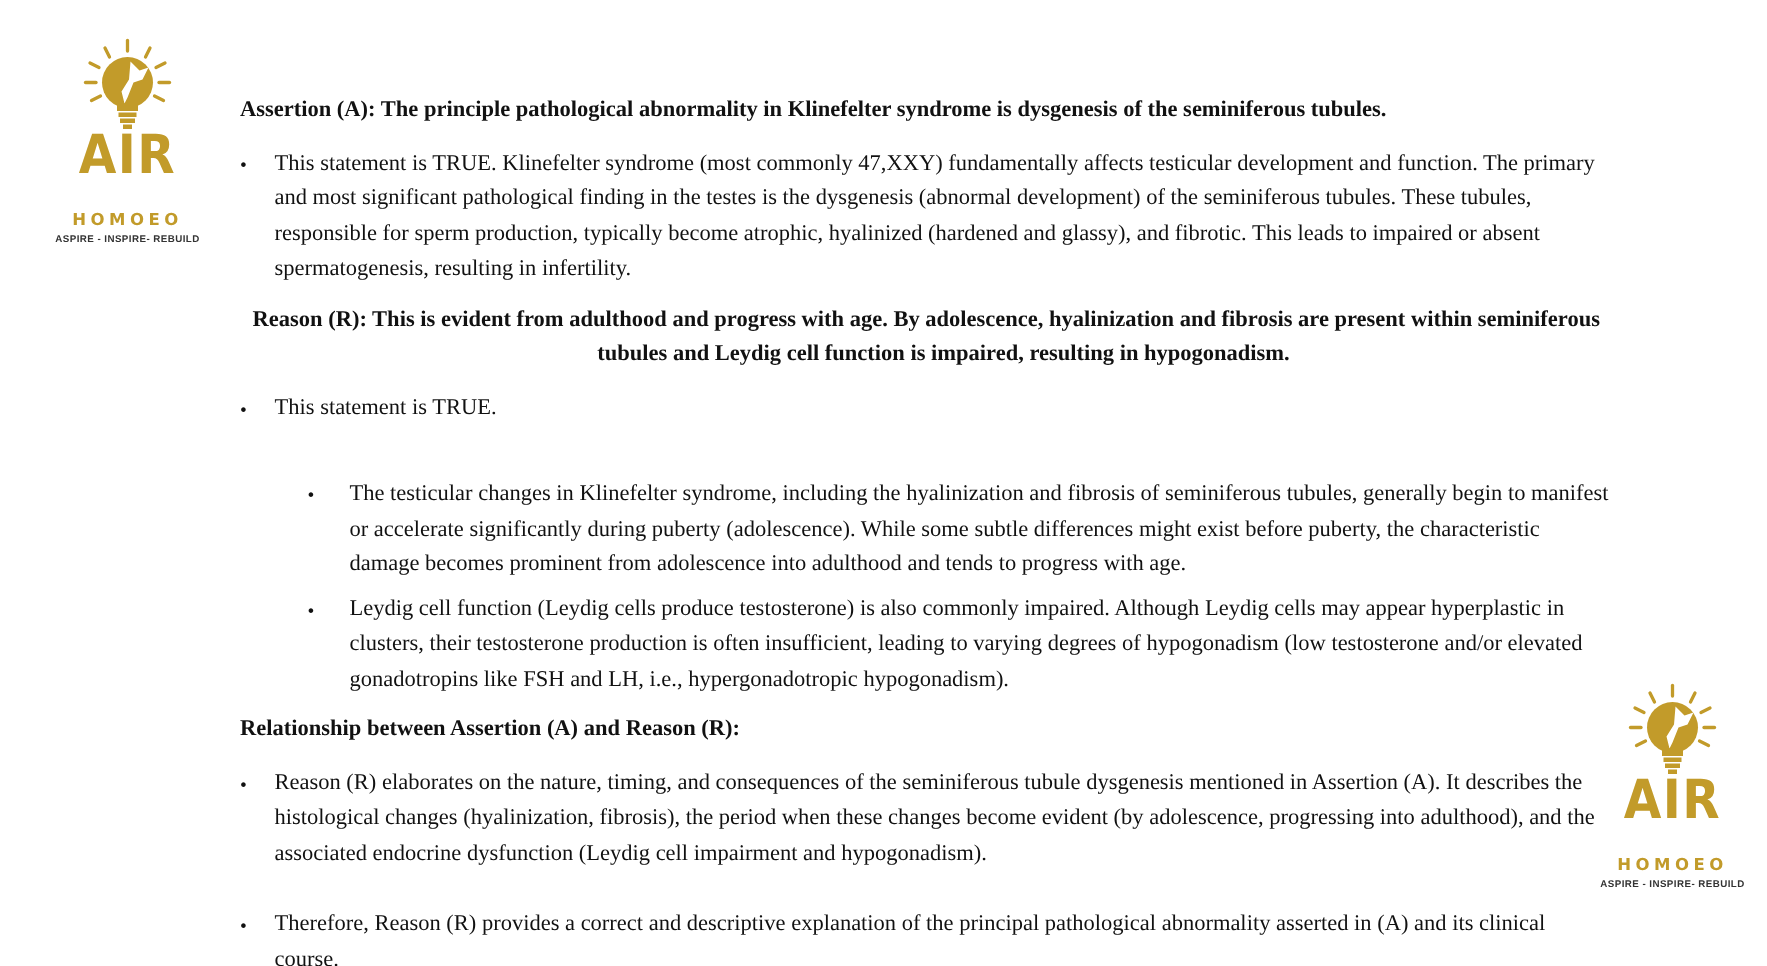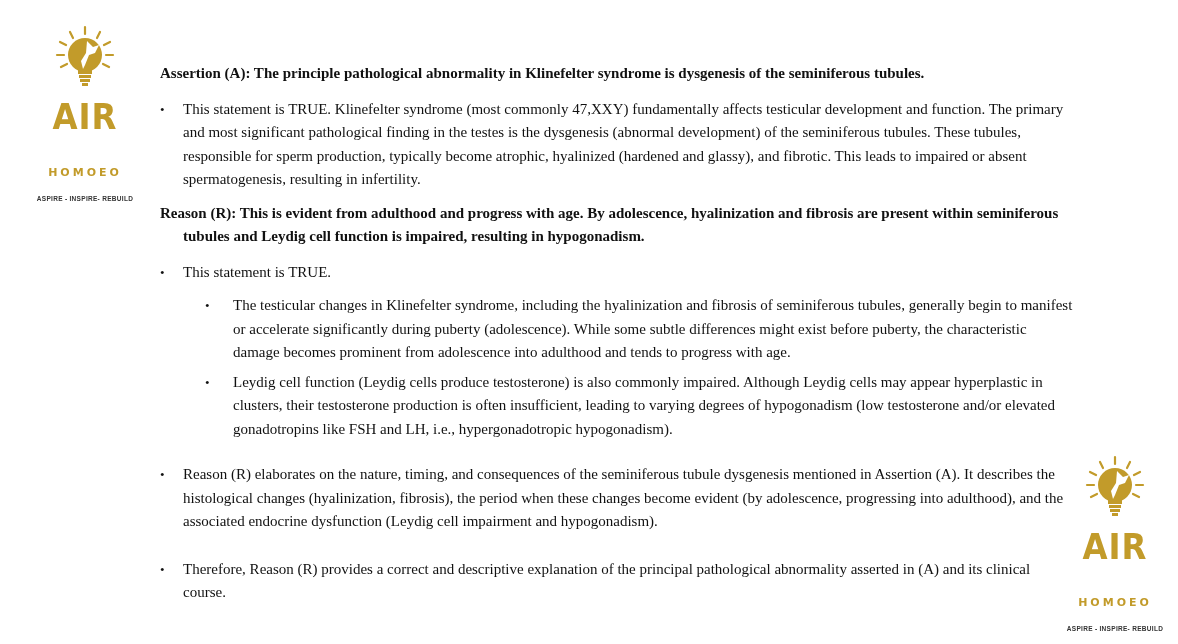--- a/index.html
+++ b/index.html
@@ -1,33 +1,33 @@
 <!DOCTYPE html>
 <html><head>
 <meta charset="utf-8">
 <style>
   html, body { margin: 0; padding: 0; background: #ffffff; }
   body { width: 1178px; height: 644px; position: relative; overflow: hidden;
          font-family: "Liberation Serif", "DejaVu Serif", serif; color: #111; }
-  .logo { position: absolute; display: flex; flex-direction: column; align-items: center; gap: 13px; }
+  .logo { position: absolute; display: flex; flex-direction: column; align-items: center; }
   .logo-top { left: 30px; top: 25px; width: 110px; }
   .logo-bottom { left: 1060px; top: 455px; width: 110px; }
   .logo svg { display: block; }
   .logo .brand { font-family: "DejaVu Sans", sans-serif; font-weight: bold; color: #C29B2A; }
   .logo .air { font-size: 36px; line-height: 34px; letter-spacing: 1px; font-family: "DejaVu Sans Condensed","DejaVu Sans", sans-serif; }
   .logo .homoeo { font-size: 11px; letter-spacing: 3px; margin-top: 19px; }
   .logo .tagline { font-family: "Liberation Sans", sans-serif; font-size: 6.5px; font-weight: bold; color: #333; letter-spacing: 0.3px; margin-top: 3px; white-space: nowrap; }
 
   .content { position: absolute; left: 160px; top: 62px; width: 915px; font-size: 15px; line-height: 23.5px; }
   .heading { font-weight: bold; margin: 0; }
-  .heading.hang { padding-left: 23px; text-indent: -23px; }
+  .heading.hang { padding-left: 23px; text-indent: -23px; text-align: center; }
   ul { list-style: none; margin: 0; padding: 0; }
   li { position: relative; padding-left: 23px; }
   li::before { content: "\2022"; position: absolute; left: 0; top: 0; font-size: 13px; }
-  ul.sub li { padding-left: 73px; }
+  ul.sub li { padding-left: 73px; margin-top: 24px; }
   ul.sub li::before { left: 45px; }
   b { font-weight: normal; }
   .gap-s { height: 10px; }
   .gap-m { height: 12px; }
 </style>
 </head>
 <body>
 
 <div class="logo logo-top">
   <svg width="64" height="62" viewBox="0 0 64 62">
@@ -90,18 +90,19 @@
   <div class="gap-m"></div>
   <ul>
     <li><b>This statement is TRUE.</b></li>
   </ul>
   <div class="gap-s"></div>
   <ul class="sub">
     <li><span>The testicular changes in Klinefelter syndrome, including the hyalinization and fibrosis of seminiferous tubules, generally begin to manifest or accelerate significantly during </span><b>puberty (adolescence)</b><span>. While some subtle differences might exist before puberty, the characteristic damage becomes prominent from adolescence into adulthood and tends to progress with age.</span></li>
     <li style="margin-top:6px"><b>Leydig cell function</b><span> (Leydig cells produce testosterone) is also commonly impaired. Although Leydig cells may appear hyperplastic in clusters, their testosterone production is often insufficient, leading to varying degrees of </span><b>hypogonadism</b><span> (low testosterone and/or elevated gonadotropins like FSH and LH, i.e., hypergonadotropic hypogonadism).</span></li>
   </ul>
   <div class="gap-s"></div>
+  <p class="heading">Relationship between Assertion (A) and Reason (R):</p>
   <div class="gap-m"></div>
   <ul>
     <li>Reason (R) elaborates on the nature, timing, and consequences of the seminiferous tubule dysgenesis mentioned in Assertion (A). It describes the histological changes (hyalinization, fibrosis), the period when these changes become evident (by adolescence, progressing into adulthood), and the associated endocrine dysfunction (Leydig cell impairment and hypogonadism).</li>
     <li style="margin-top:24px">Therefore, Reason (R) provides a correct and descriptive explanation of the principal pathological abnormality asserted in (A) and its clinical course.</li>
   </ul>
 </div>
 
 </body></html>

